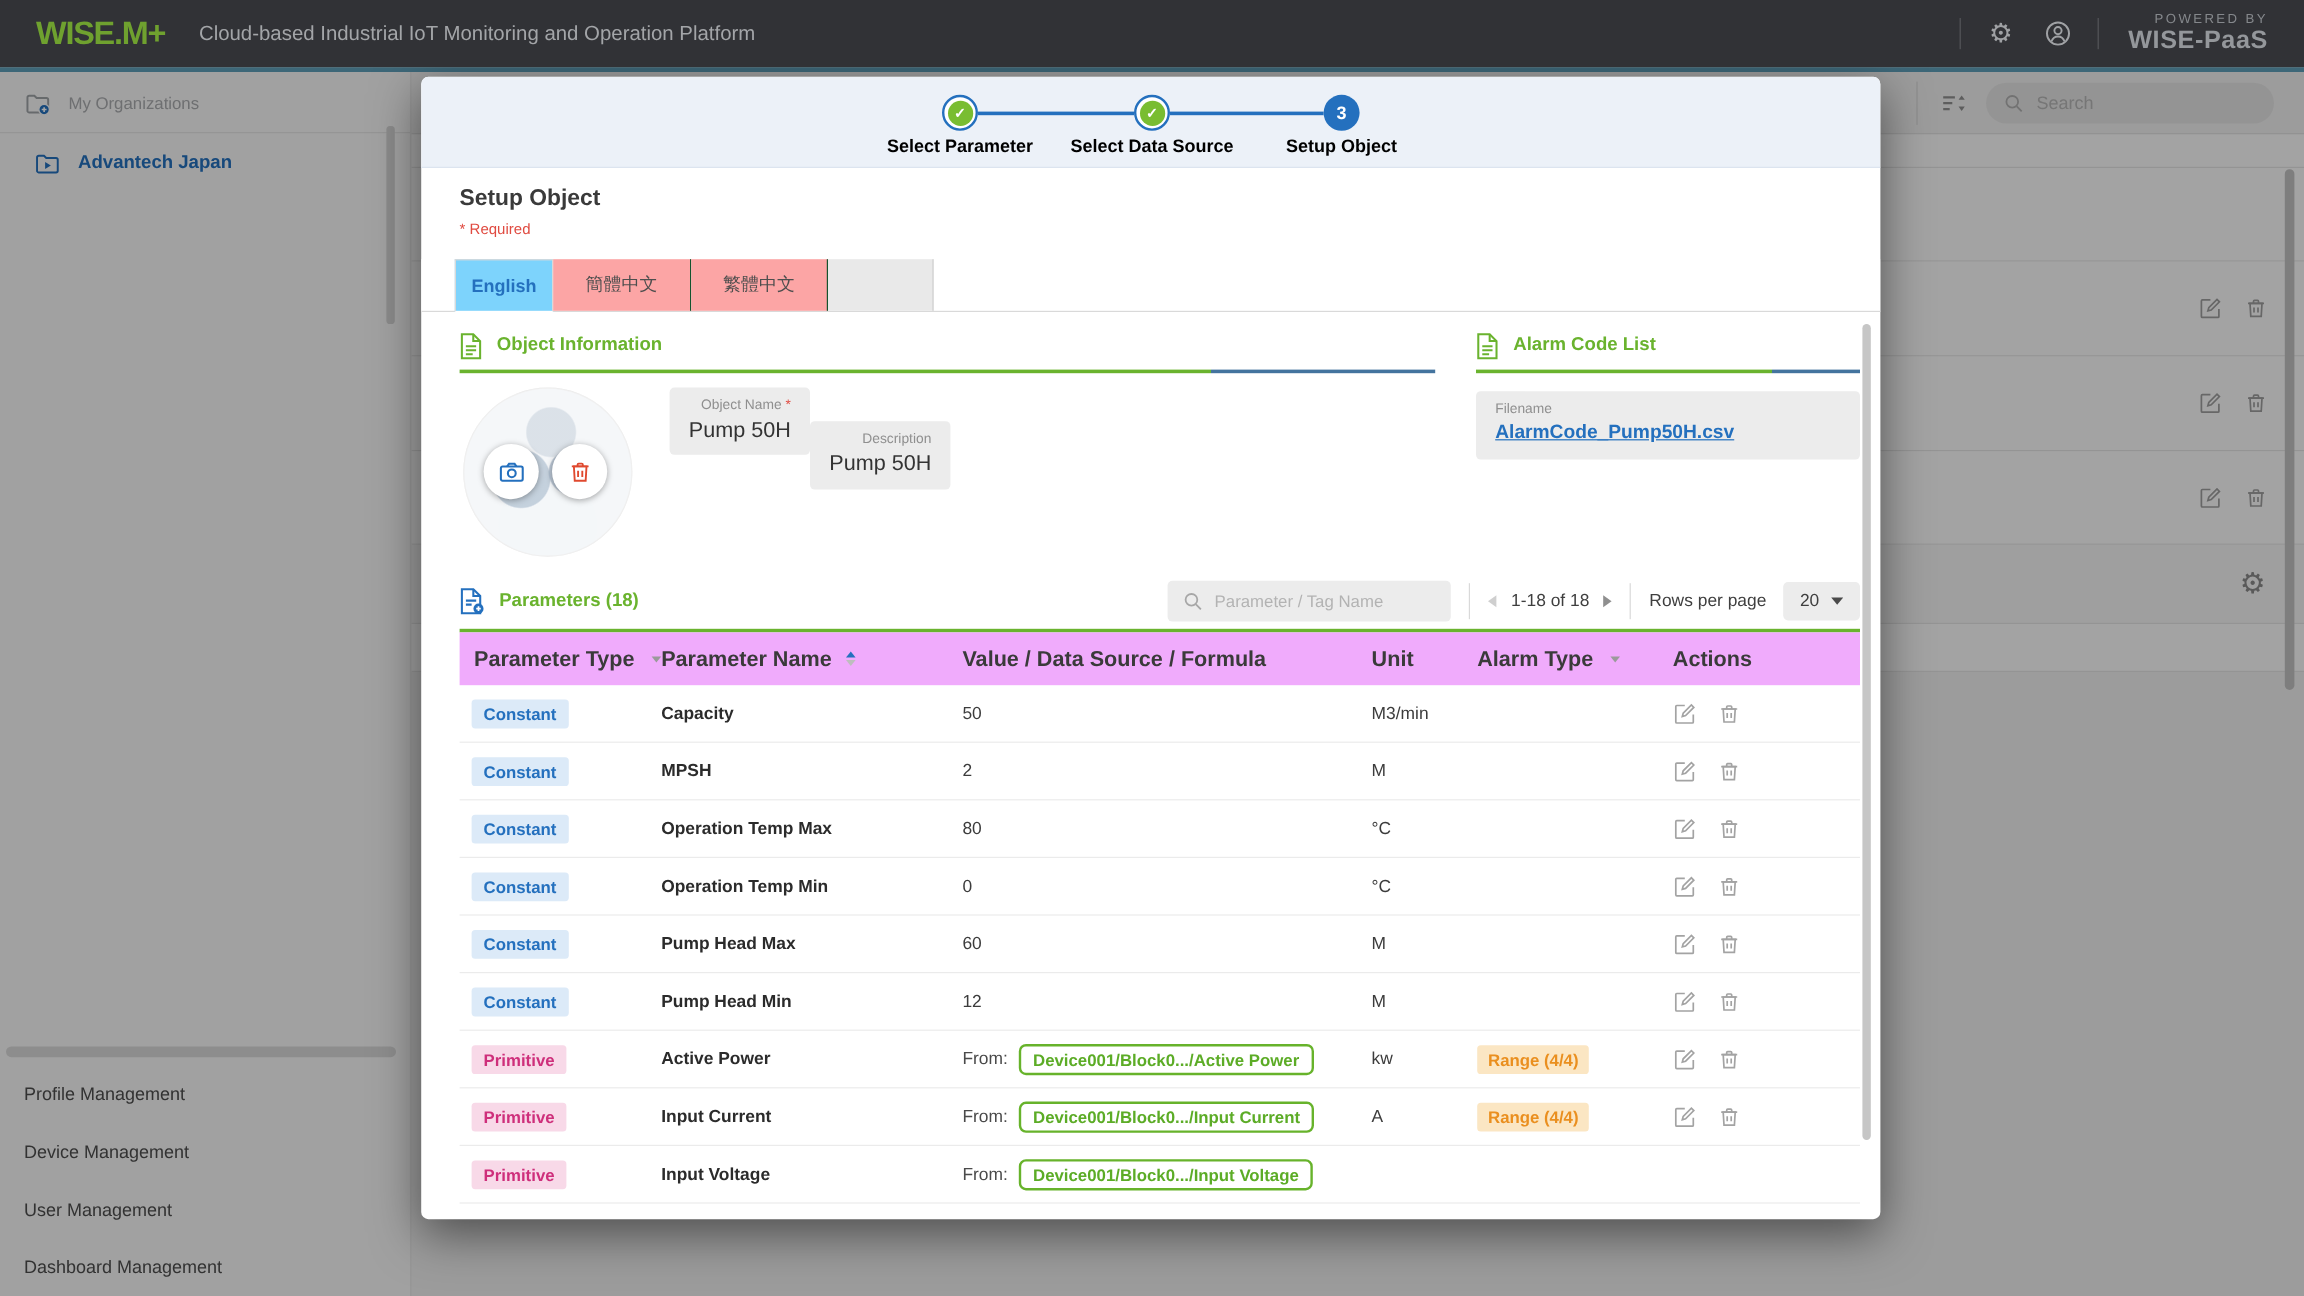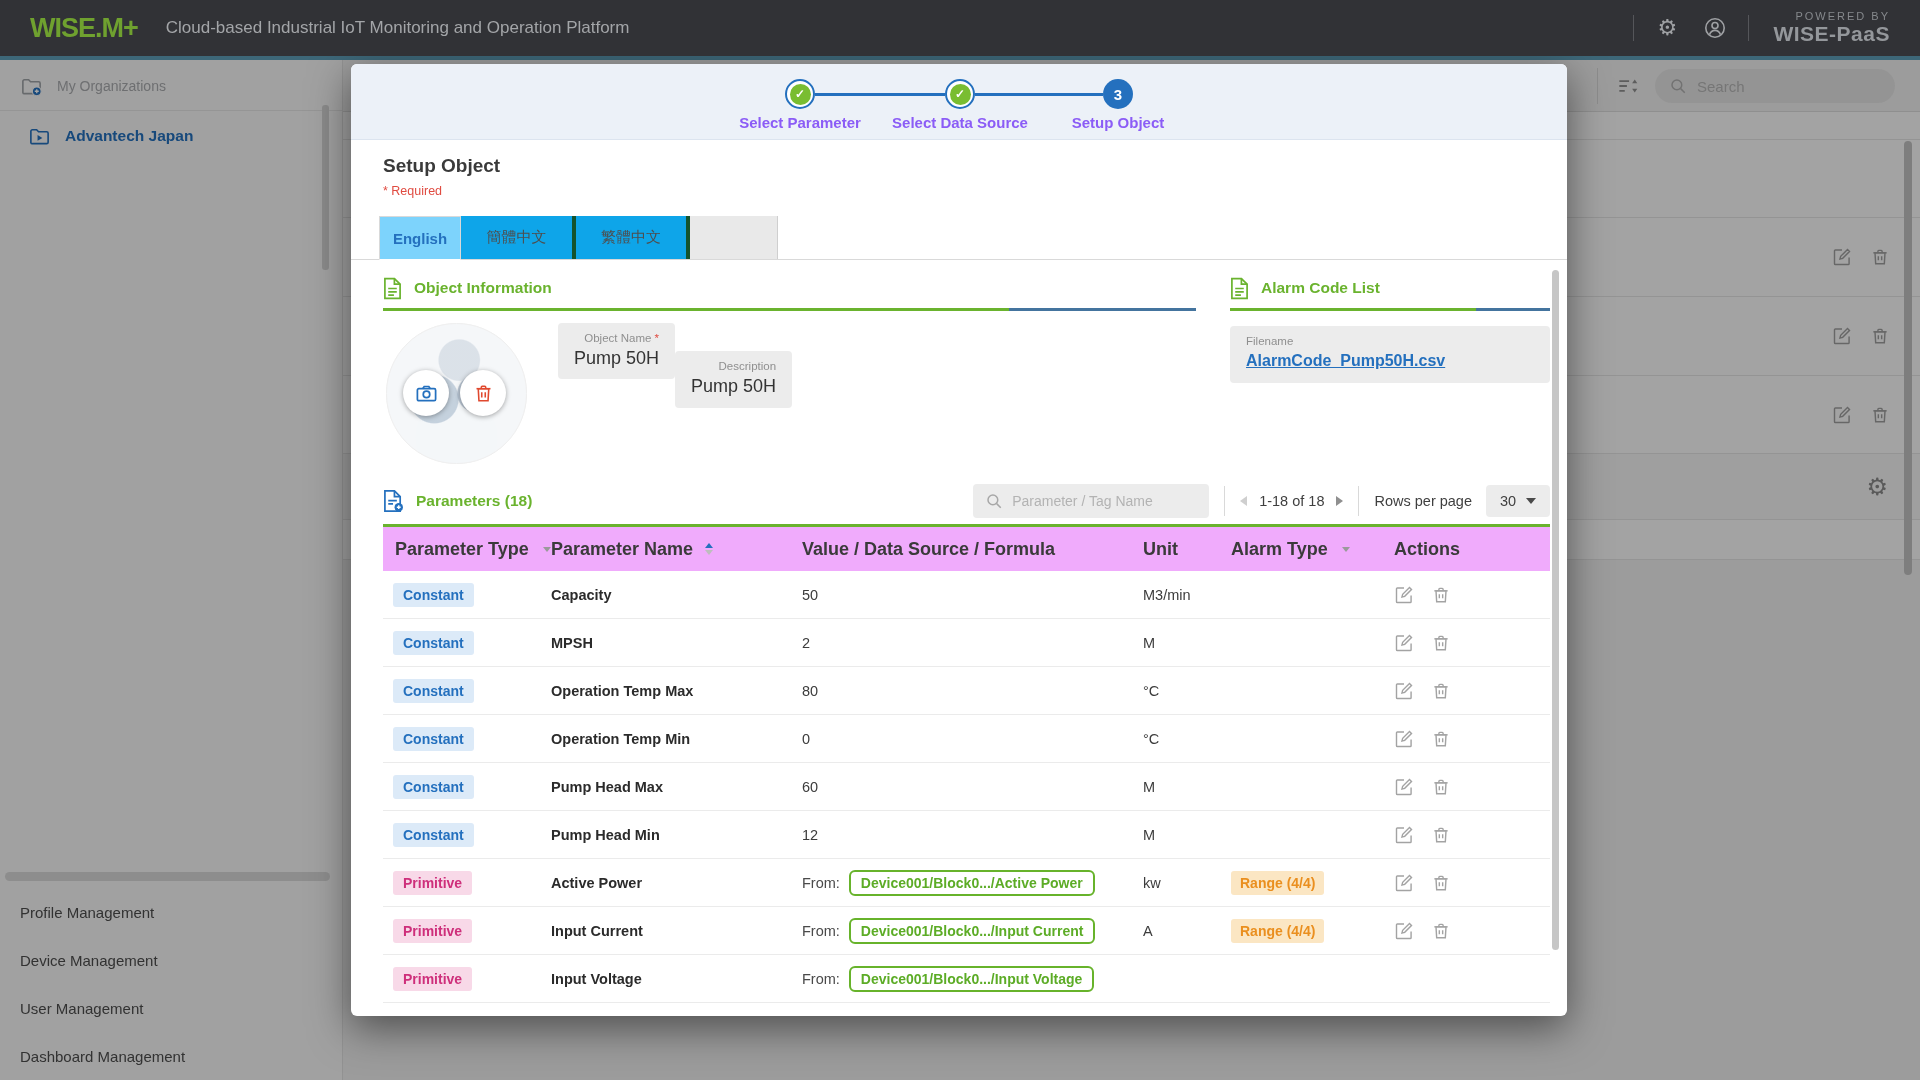--- a/index.html
+++ b/index.html
@@ -59,31 +59,31 @@
   .stepper { position:relative; height:76px; background:#ECF1F8; border-bottom:1px solid #DCE4EF; flex:none; }
   .connector { position:absolute; top:29px; height:2.5px; background:#2470BE; }
   .c1 { left:464px; width:130px; } .c2 { left:624px; width:128px; }
   .step { position:absolute; top:15px; width:170px; text-align:center; }
   .s1 { left:364px; } .s2 { left:524px; } .s3 { left:682px; }
   .step-circle { width:30px; height:30px; border-radius:50%; margin:0 auto; display:flex; align-items:center; justify-content:center; }
   .step-circle.done { background:#fff; border:2.5px solid #2470BE; }
   .step-inner { width:21px; height:21px; border-radius:50%; background:#79BD31; color:#fff; font-size:12px; font-weight:bold;
                 display:flex; align-items:center; justify-content:center; }
   .step-circle.current { background:#2470BE; color:#fff; font-size:15px; font-weight:bold; }
-  .step-label { margin-top:5px; font-size:15px; font-weight:bold; color:#8b5cf6; }
+  .step-label { margin-top:5px; font-size:15px; font-weight:bold; color:#000000; }
 
   .title-block { height:76px; padding:15px 32px 0; flex:none; }
   .dlg-title { font-size:19px; font-weight:bold; color:#3A3A3A; }
   .required-note { margin-top:7px; font-size:12.5px; color:#E04B41; }
 
   .tabstrip { height:44px; flex:none; display:flex; padding-left:28px; border-bottom:1px solid #D9D9D9; background:#fff; }
   .tab { display:flex; align-items:center; justify-content:center; font-size:15px; cursor:pointer; }
   .tab.active { width:82px; background:#7dd3fc; border:1px solid #D9D9D9; border-bottom:1px solid #fff; margin-bottom:-1px;
                 color:#2470BE; font-weight:bold; }
-  .tab.inactive { background:#0ea5e9; border-right:4px solid #14532d; color:#4E4E4E; }
+  .tab.inactive { background:#fca5a5; border-right:1px solid #14532d; color:#4E4E4E; }
   .tab.t2 { width:115px; } .tab.t3 { width:114px; }
   .tab-filler { width:88px; background:#E9E9E9; border-right:1px solid #CFCFCF; }
 
   .content { flex:1; position:relative; overflow:hidden; padding:0 17px 0 32px; }
   .modal-vscroll { position:absolute; right:8px; top:10px; width:7px; height:680px; background:#C6C6C6; border-radius:4px; }
 
   .sections { display:flex; gap:34px; margin-top:14px; }
   .col-left { width:813px; } .col-right { width:320px; }
   .sec-head { display:flex; align-items:center; gap:12px; height:28px; font-size:15.5px; font-weight:bold; color:#6AB32E; }
   .sec-line { margin-top:6px; height:3px; background:linear-gradient(90deg,#6AB32E 0 77%, #44749E 77% 100%); }
@@ -425,21 +425,21 @@
         </div>
         <div class="v-div"></div>
         <div class="pag">
           <span class="arr arr-left"></span>
           <span class="page-info">1-18 of 18</span>
           <span class="arr arr-right"></span>
         </div>
         <div class="v-div"></div>
         <span class="rpp-label">Rows per page</span>
         <div class="rpp-select">
-          <span>30</span>
+          <span>20</span>
           <span class="caret-dn"></span>
         </div>
       </div>
     </div>
 
     <div class="table-topline"></div>
 
     <div class="pgrid thead">
       <div class="th">
           <span class="pad">Parameter Type</span>

